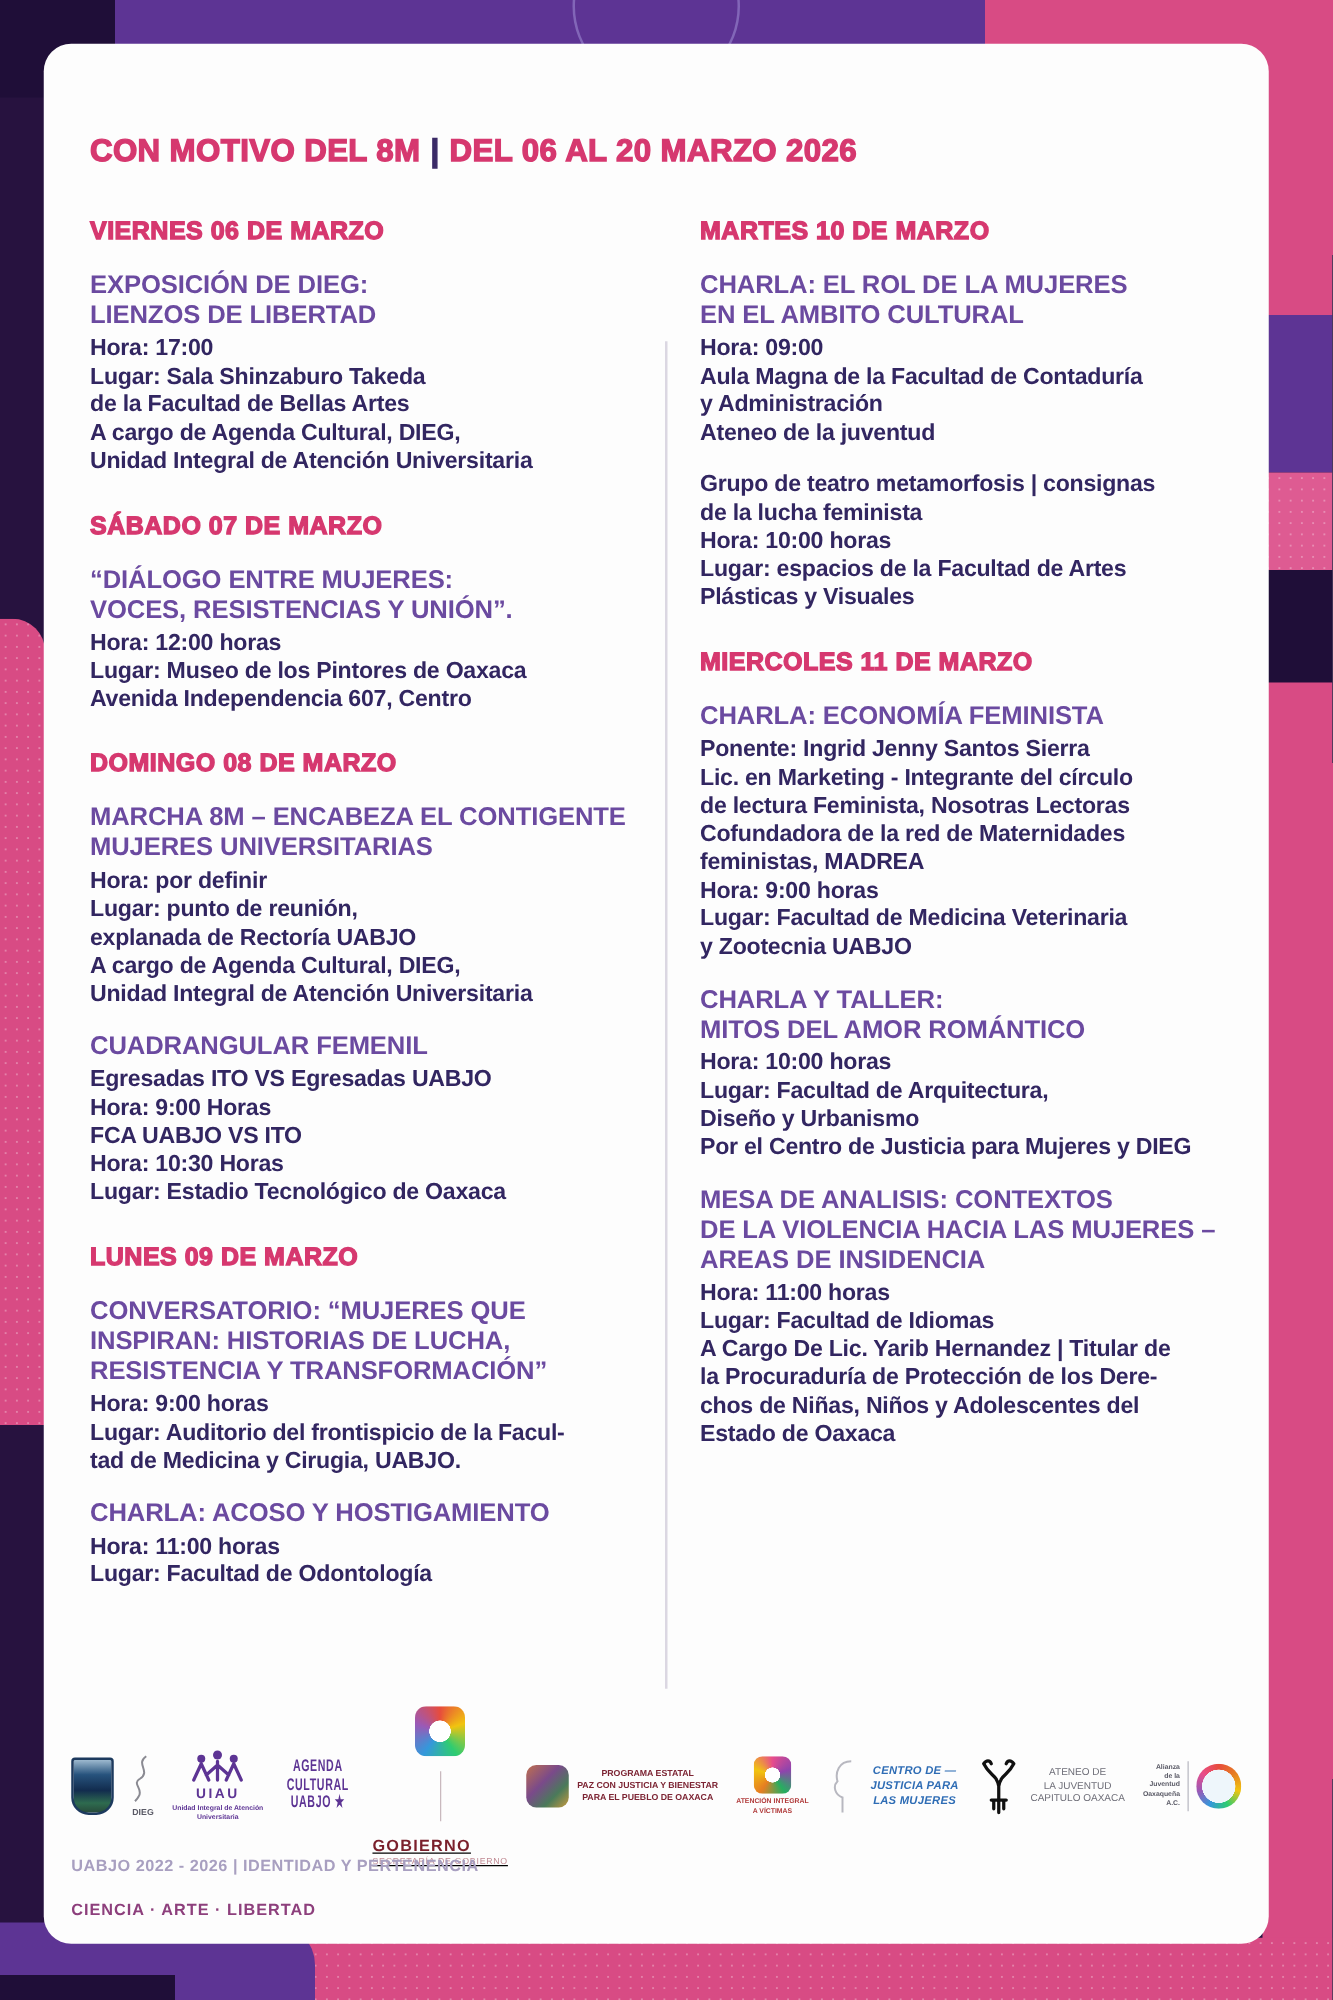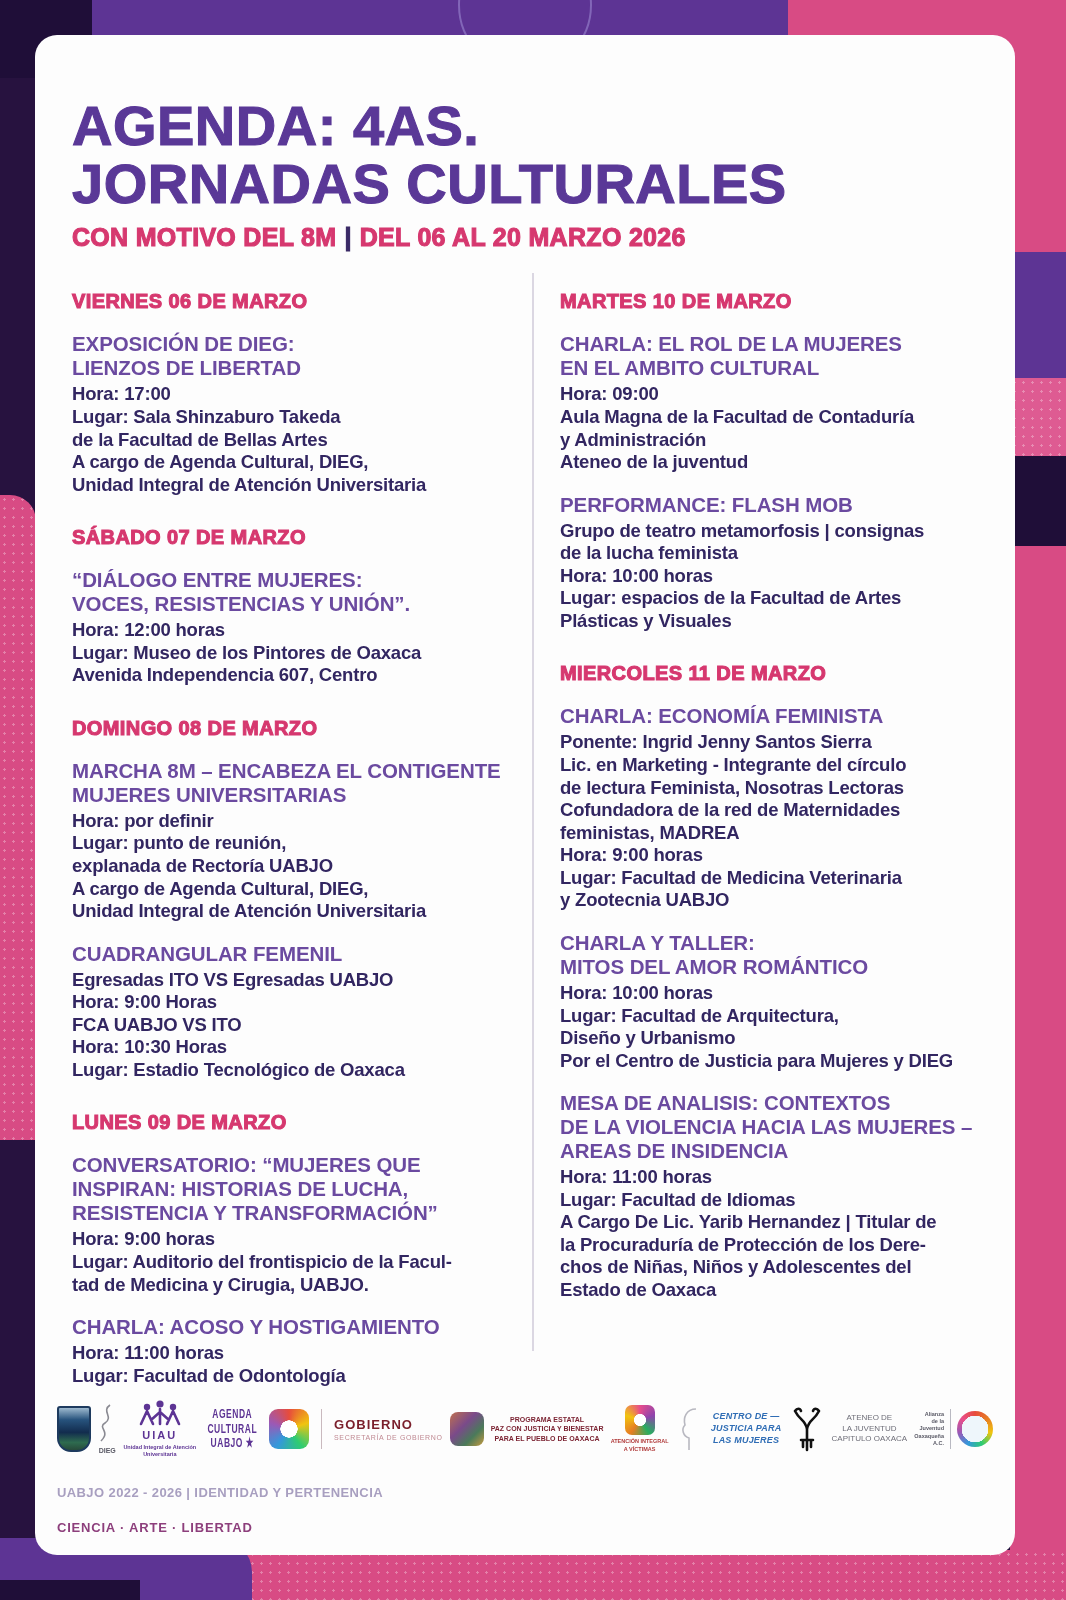--- a/index.html
+++ b/index.html
@@ -67,21 +67,21 @@
   .cap.gray2 { color:#6e6e78; font-size:8px; text-align:center; font-weight:400; }
   .cap.right { text-align:right; }
 
   .crest { width:30px; height:42px; border:2px solid #1d3a5e; border-radius:3px 3px 14px 14px;
     background:linear-gradient(180deg,#9db9cf 0%,#27537d 28%,#122c4e 58%,#2e6b4f 82%,#274a3a 100%); }
   .dieg-curve, .uiau-fig, .cjm-sil, .atn-glyph { display:block; }
   .uiau-word { font-size:11px; font-weight:800; color:#5d3494; letter-spacing:2px; }
   .cap.purple { color:#5d3494; }
   .agenda-word { font-size:10px; font-weight:800; color:#5d3494; line-height:1.05; letter-spacing:0.6px;
     white-space:pre-line; text-align:center; transform:scale(0.85,1.35); }
-  .logo.gob { flex-direction:row; gap:12px; }
+  .logo.gob { flex-direction:column; gap:12px;text-decoration:underline; }
   .gob-emblem { width:40px; height:40px; border-radius:9px;
     background:radial-gradient(circle at 50% 50%, #ffffff 0 30%, transparent 31%),
       conic-gradient(#e74c3c,#f1c40f,#2ecc71,#3498db,#9b59b6,#e74c3c); }
   .gob-rule { width:1px; height:40px; background:#c9b9be; }
   .gob-text { display:flex; flex-direction:column; gap:2px; }
   .gob-title { font-size:13px; font-weight:800; color:#7a1f2b; letter-spacing:1px; }
   .gob-sub { font-size:7px; color:#c08a93; letter-spacing:0.6px; }
   .prog-art { width:34px; height:34px; border-radius:8px;
     background:linear-gradient(135deg,#c0704f 0%,#7a4a8a 40%,#4a7a5a 70%,#c89a3f 100%); }
   .logo.prog { flex-direction:row; gap:7px; }
@@ -115,22 +115,20 @@
   <div class="deco deco-right-pink-long"></div>
   <div class="deco deco-left-pink speckle"></div>
   <div class="deco deco-bottom-pink speckle"></div>
   <div class="deco deco-bottom-purple"></div>
   <div class="deco deco-bottom-navy"></div>
 
   <div class="card">
     <div class="divider"></div>
 
     <header>
-      <h1 class="title fat">AGENDA: 4AS.
-JORNADAS CULTURALES</h1>
       <div class="subtitle fat">
         <span>CON MOTIVO DEL 8M</span><span class="sep">|</span><span>DEL 06 AL 20 MARZO 2026</span>
       </div>
     </header>
 
     <div class="agenda">
 
       <div class="col">
         <section class="day">
           <h2 class="day-heading fat">VIERNES 06 DE MARZO</h2>
@@ -197,21 +195,20 @@
           <h2 class="day-heading fat">MARTES 10 DE MARZO</h2>
           <article class="event">
             <h3 class="event-title">CHARLA: EL ROL DE LA MUJERES
 EN EL AMBITO CULTURAL</h3>
             <p class="event-details">Hora: 09:00
 Aula Magna de la Facultad de Contaduría
 y Administración
 Ateneo de la juventud</p>
           </article>
           <article class="event">
-            <h3 class="event-title">PERFORMANCE: FLASH MOB</h3>
             <p class="event-details">Grupo de teatro metamorfosis | consignas
 de la lucha feminista
 Hora: 10:00 horas
 Lugar: espacios de la Facultad de Artes
 Plásticas y Visuales</p>
           </article>
         </section>
         <section class="day">
           <h2 class="day-heading fat">MIERCOLES 11 DE MARZO</h2>
           <article class="event">

